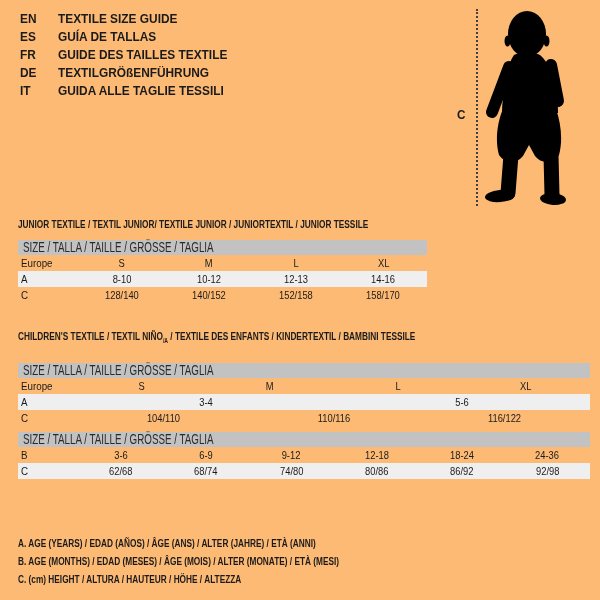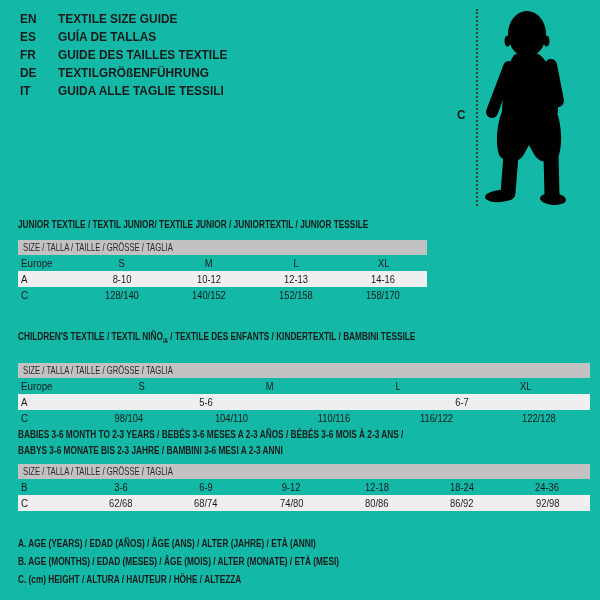--- a/index.html
+++ b/index.html
@@ -1,17 +1,17 @@
 <!DOCTYPE html>
 <html style="--bar: #c2c2c2; --shade: #efefef; --ink: #1a1a1a; --sil: #000000;"><head>
 <meta charset="utf-8">
 <style>
   html,body{margin:0;padding:0;background:#fff;}
   .canvas{
-    position:relative;width:600px;height:600px;background:#14b8a6;
+    position:relative;width:600px;height:600px;background:#fdba74;
     color:var(--ink,#1a1a1a);font-family:"Liberation Sans",sans-serif;
     overflow:hidden;
   }
   
   .lang-list{position:absolute;left:20px;top:10px;}
   .lang-row{display:flex;height:18px;align-items:center;font-weight:700;
     font-size:12.5px;white-space:nowrap;transform:scaleX(0.95);transform-origin:0 50%;}
   .lang-code{width:40px;}
   
   .figure{position:absolute;left:445px;top:7px;width:150px;height:206px;}
@@ -27,21 +27,21 @@
   .t1{top:216px;width:409px;}
   .t2{top:328px;width:572px;}
   .t3{top:426px;width:572px;}
   .tbl-title{font-weight:700;font-size:11.5px;line-height:16px;white-space:nowrap;
     transform:scaleX(0.72);transform-origin:0 50%;}
   .tbl-title sub{font-size:0.62em;}
   .t1 .size-bar{margin-top:8px;}
   .t2 .size-bar{margin-top:14px;}
   .t3 .size-bar{margin-top:6px;}
   .size-bar{height:15px;line-height:15px;background:var(--bar,#c2c2c2);
-    padding-left:5px;font-size:11px;color:#2a2a2a;white-space:nowrap;}
+    padding-left:5px;font-size:14px;color:#2a2a2a;white-space:nowrap;}
   .size-bar .cond{display:inline-block;transform:scaleX(0.7);transform-origin:0 50%;}
   .trow{display:flex;height:16px;line-height:16px;}
   .trow.shade{background:var(--shade,#efefef);}
   .tcell{flex:1;text-align:center;font-size:11px;white-space:nowrap;}
   .tcell .cond{display:inline-block;transform:scaleX(0.85);transform-origin:50% 50%;}
   .tcell.label{flex:0 0 57px;text-align:left;padding-left:3px;font-size:11.5px;}
   .tcell.label .cond{transform-origin:0 50%;}
   
   .legend{position:absolute;left:18px;top:534px;}
   .legend-line{height:18px;line-height:18px;font-weight:700;font-size:11.5px;
@@ -135,39 +135,33 @@
     <div>
         <div class="trow">
           <div class="tcell label"><span class="cond">Europe</span></div>
           <div class="tcell"><span class="cond">S</span></div>
           <div class="tcell"><span class="cond">M</span></div>
           <div class="tcell"><span class="cond">L</span></div>
           <div class="tcell"><span class="cond">XL</span></div>
         </div>
         <div class="trow shade">
           <div class="tcell label"><span class="cond">A</span></div>
+          <div class="tcell"><span class="cond">3-4</span></div>
           <div class="tcell"><span class="cond">5-6</span></div>
-          <div class="tcell"><span class="cond">6-7</span></div>
         </div>
         <div class="trow">
           <div class="tcell label"><span class="cond">C</span></div>
-          <div class="tcell"><span class="cond">98/104</span></div>
           <div class="tcell"><span class="cond">104/110</span></div>
           <div class="tcell"><span class="cond">110/116</span></div>
           <div class="tcell"><span class="cond">116/122</span></div>
-          <div class="tcell"><span class="cond">122/128</span></div>
         </div>
       </div>
   </section>
 
   <section class="tbl t3">
-    <div>
-        <div class="tbl-title"><span>BABIES 3-6 MONTH TO 2-3 YEARS / BEBÉS 3-6 MESES A 2-3 AÑOS / BÉBÉS 3-6 MOIS À 2-3 ANS /</span></div>
-        <div class="tbl-title"><span>BABYS 3-6 MONATE BIS 2-3 JAHRE / BAMBINI 3-6 MESI A 2-3 ANNI</span></div>
-      </div>
     <div class="size-bar">
       <span class="cond">SIZE / TALLA / TAILLE / GRÖSSE / TAGLIA</span>
     </div>
     <div>
         <div class="trow">
           <div class="tcell label"><span class="cond">B</span></div>
           <div class="tcell"><span class="cond">3-6</span></div>
           <div class="tcell"><span class="cond">6-9</span></div>
           <div class="tcell"><span class="cond">9-12</span></div>
           <div class="tcell"><span class="cond">12-18</span></div>

